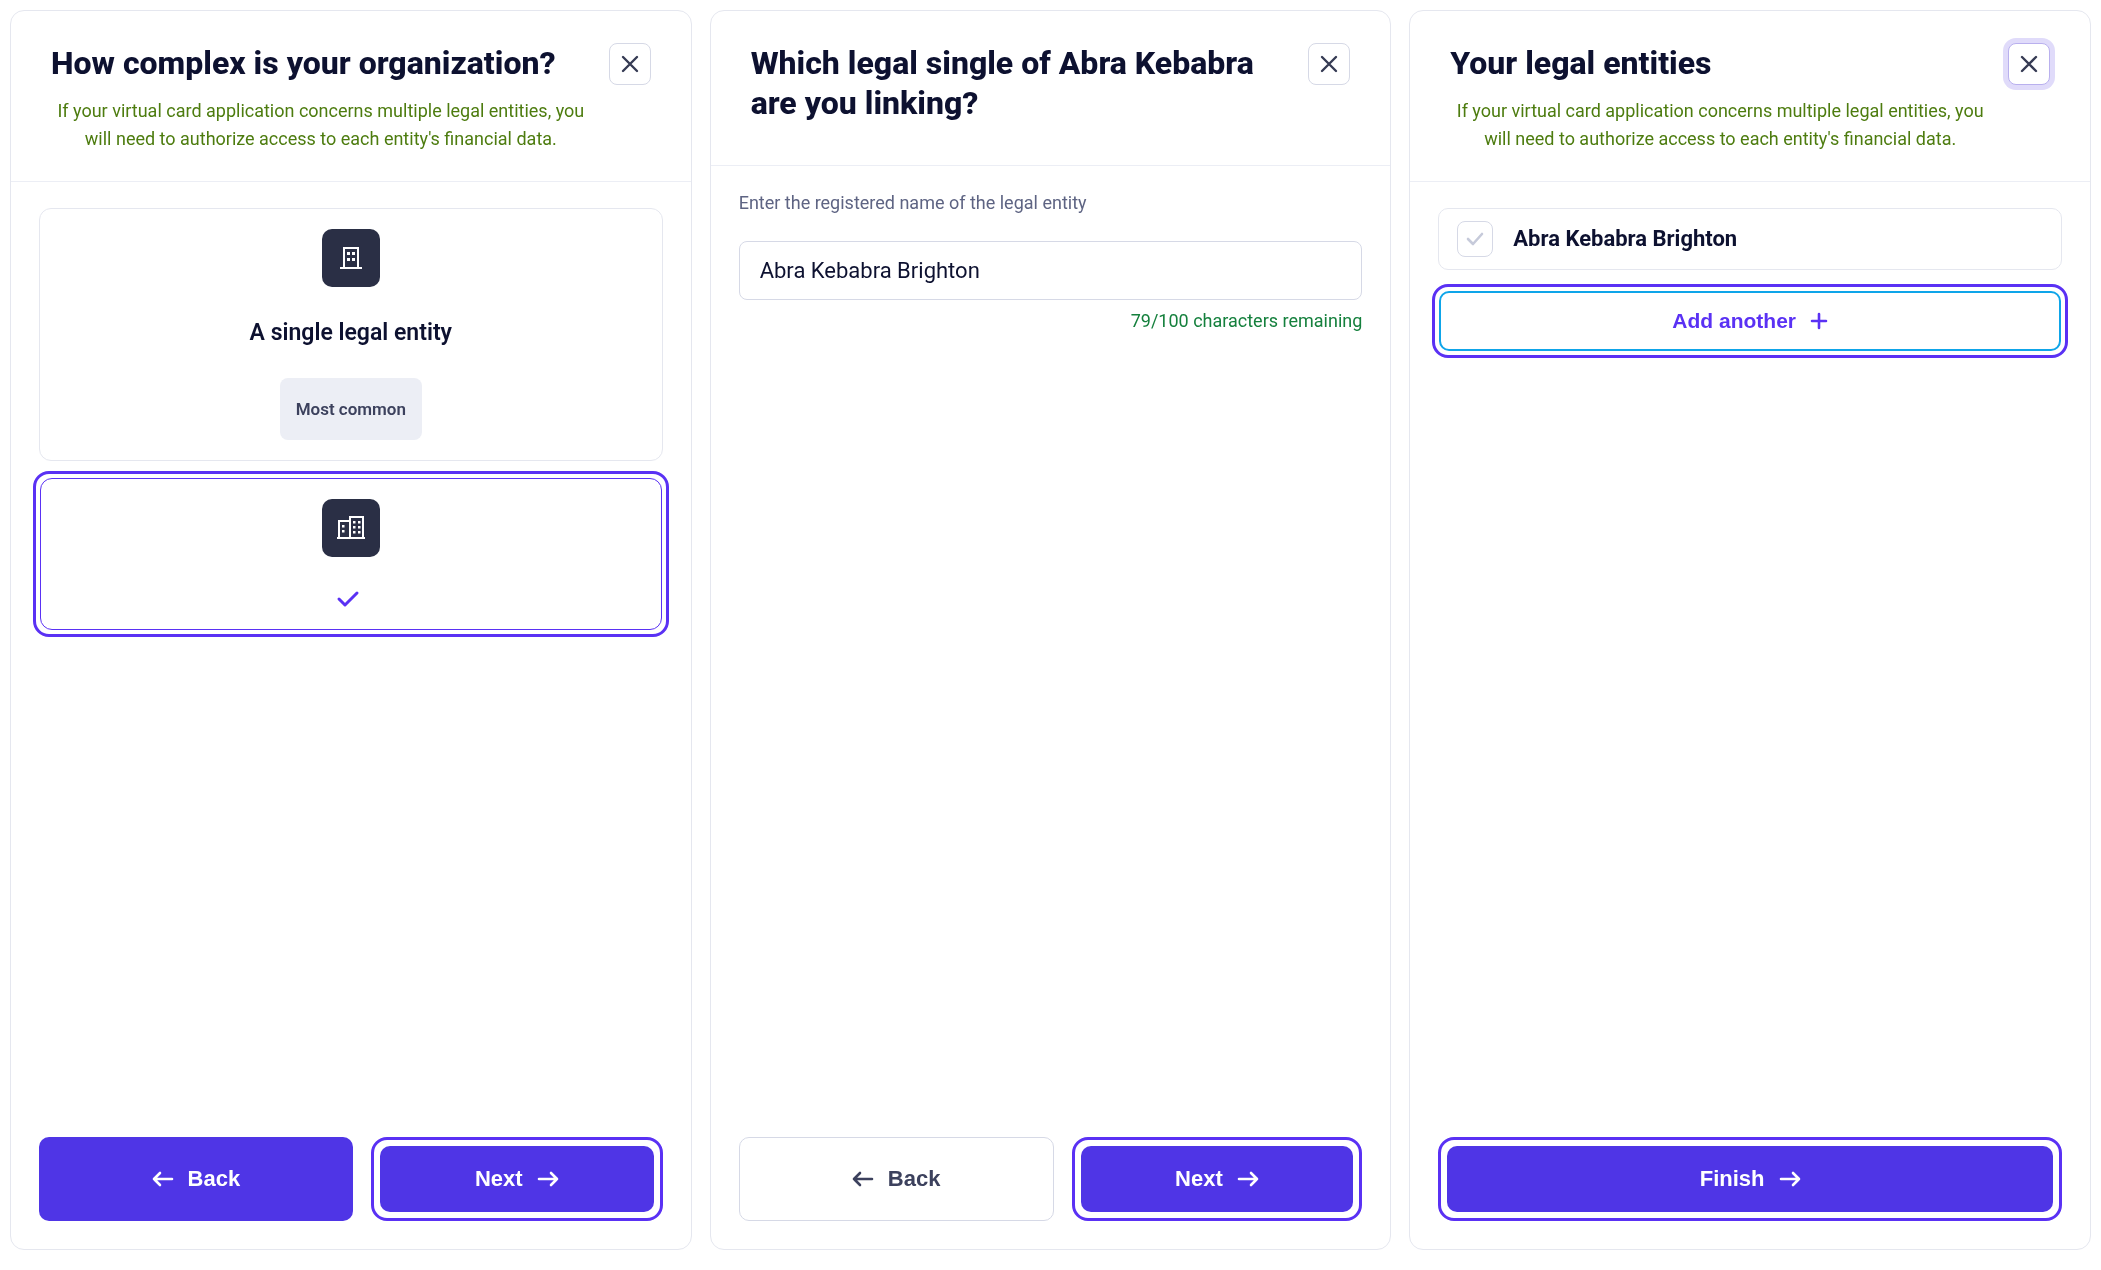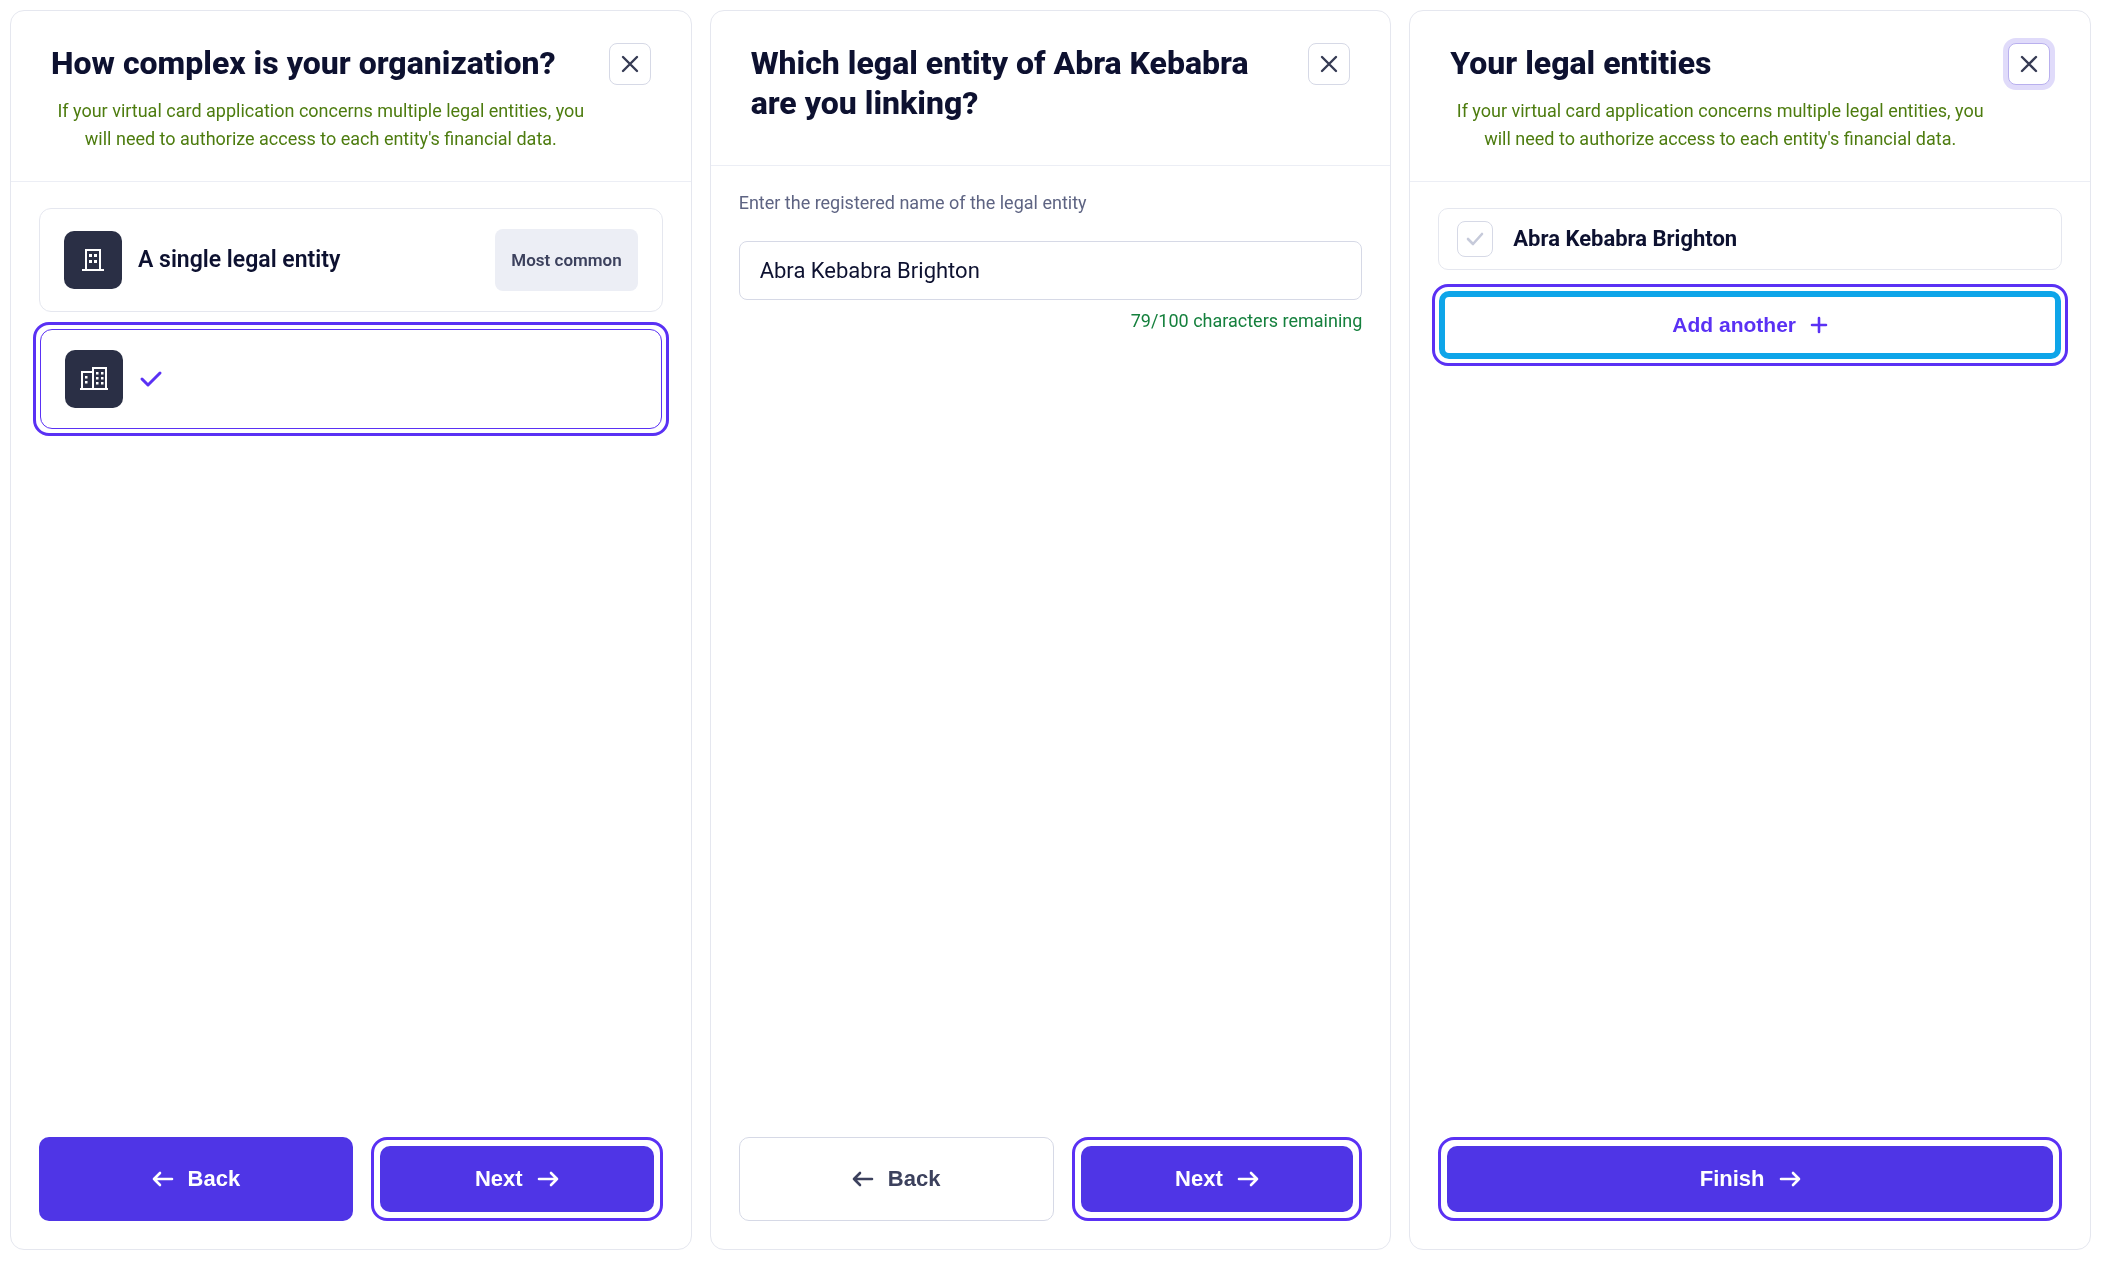--- a/index.html
+++ b/index.html
@@ -60,27 +60,28 @@
     border-color: #b9b0ee;
   }
   .divider { border-top: 1px solid #eceef5; }
   .panel-body {
     padding: 26px 28px 20px 28px;
     flex: 1;
   }
   .option {
     display: flex;
     align-items: center;
-    gap: 16px;
+    gap: 32px;
     padding: 20px 24px;
     border: 1px solid #e5e7ef;
     border-radius: 12px;
     margin-bottom: 16px;
     cursor: pointer;
     background: #fff;
+    flex-direction: column;
   }
   .option.selected {
     border-color: #5a31f4;
   }
   .option .opt-icon {
     width: 58px; height: 58px;
     border-radius: 10px;
     background: #2a2f45;
     color: #fff;
     display: flex; align-items:center; justify-content:center;
@@ -133,21 +134,21 @@
     width: 36px; height: 36px;
     border: 1px solid #d6d9e6;
     border-radius: 8px;
     display:flex; align-items:center; justify-content:center;
     color: #c6cada;
     font-size: 20px;
   }
   .entity-name { font-size: 22px; font-weight: 700; color: #0d1130; }
   .add-btn {
     width: 100%;
-    border: 6px solid #0ea5e9;
+    border: 2px solid #0ea5e9;
     background: #fff;
     color: #5a31f4;
     font-size: 21px;
     font-weight: 700;
     padding: 16px;
     border-radius: 10px;
     display:flex; align-items:center; justify-content:center; gap:14px;
     cursor:pointer;
   }
   .hl-box {
@@ -261,21 +262,21 @@
               </svg>
           </span>
         </button>
       </div>
     </div>
   </div>
 
   <div class="panel">
     <div class="panel-header">
       <div class="hdr-text">
-        <h1 class="panel-title">Which legal entity of Abra Kebabra are you linking?</h1>
+        <h1 class="panel-title">Which legal single of Abra Kebabra are you linking?</h1>
       </div>
       <button class="close-btn">
         <span>
           <svg width="18" height="18" viewBox="0 0 18 18">
               <path d="M2 2 L16 16 M16 2 L2 16" stroke="#363b54" stroke-width="2.4" stroke-linecap="round"></path>
             </svg>
         </span>
       </button>
     </div>
     <div class="divider"></div>

